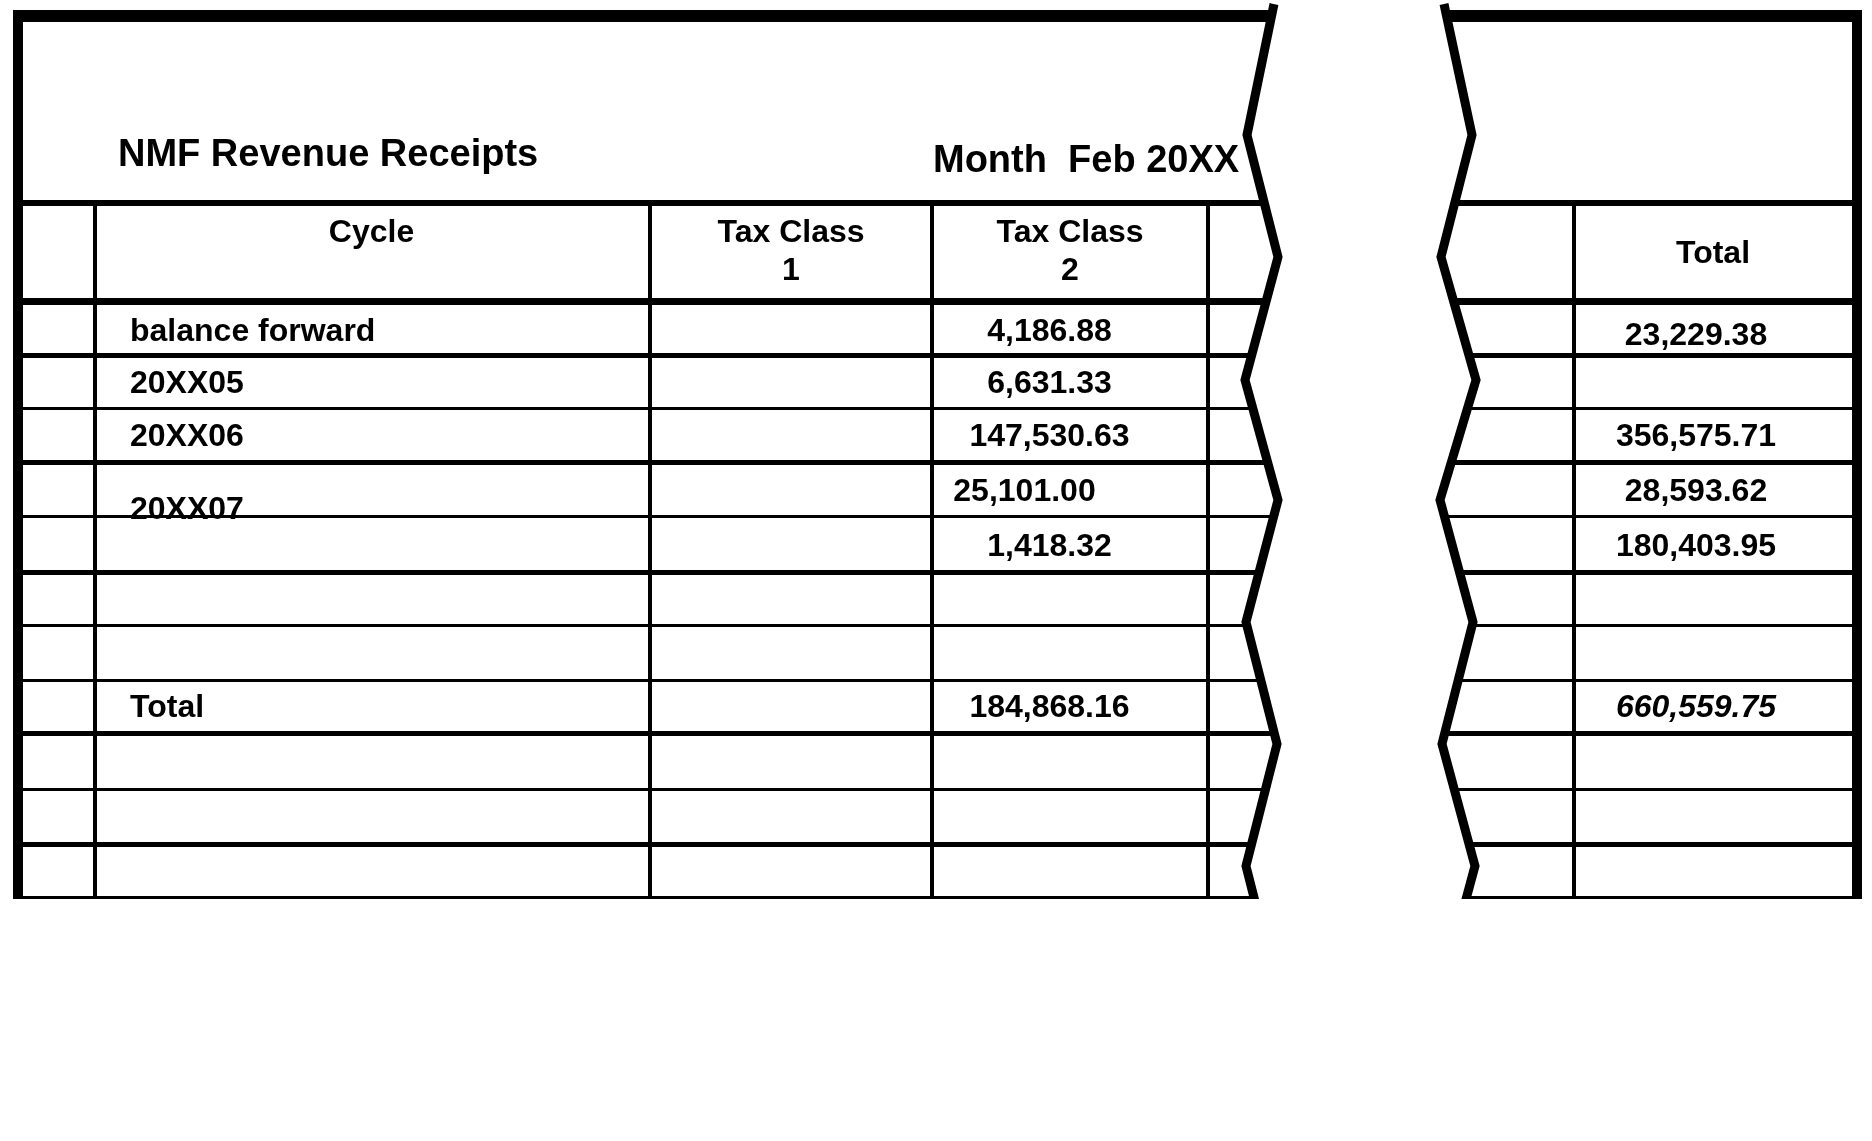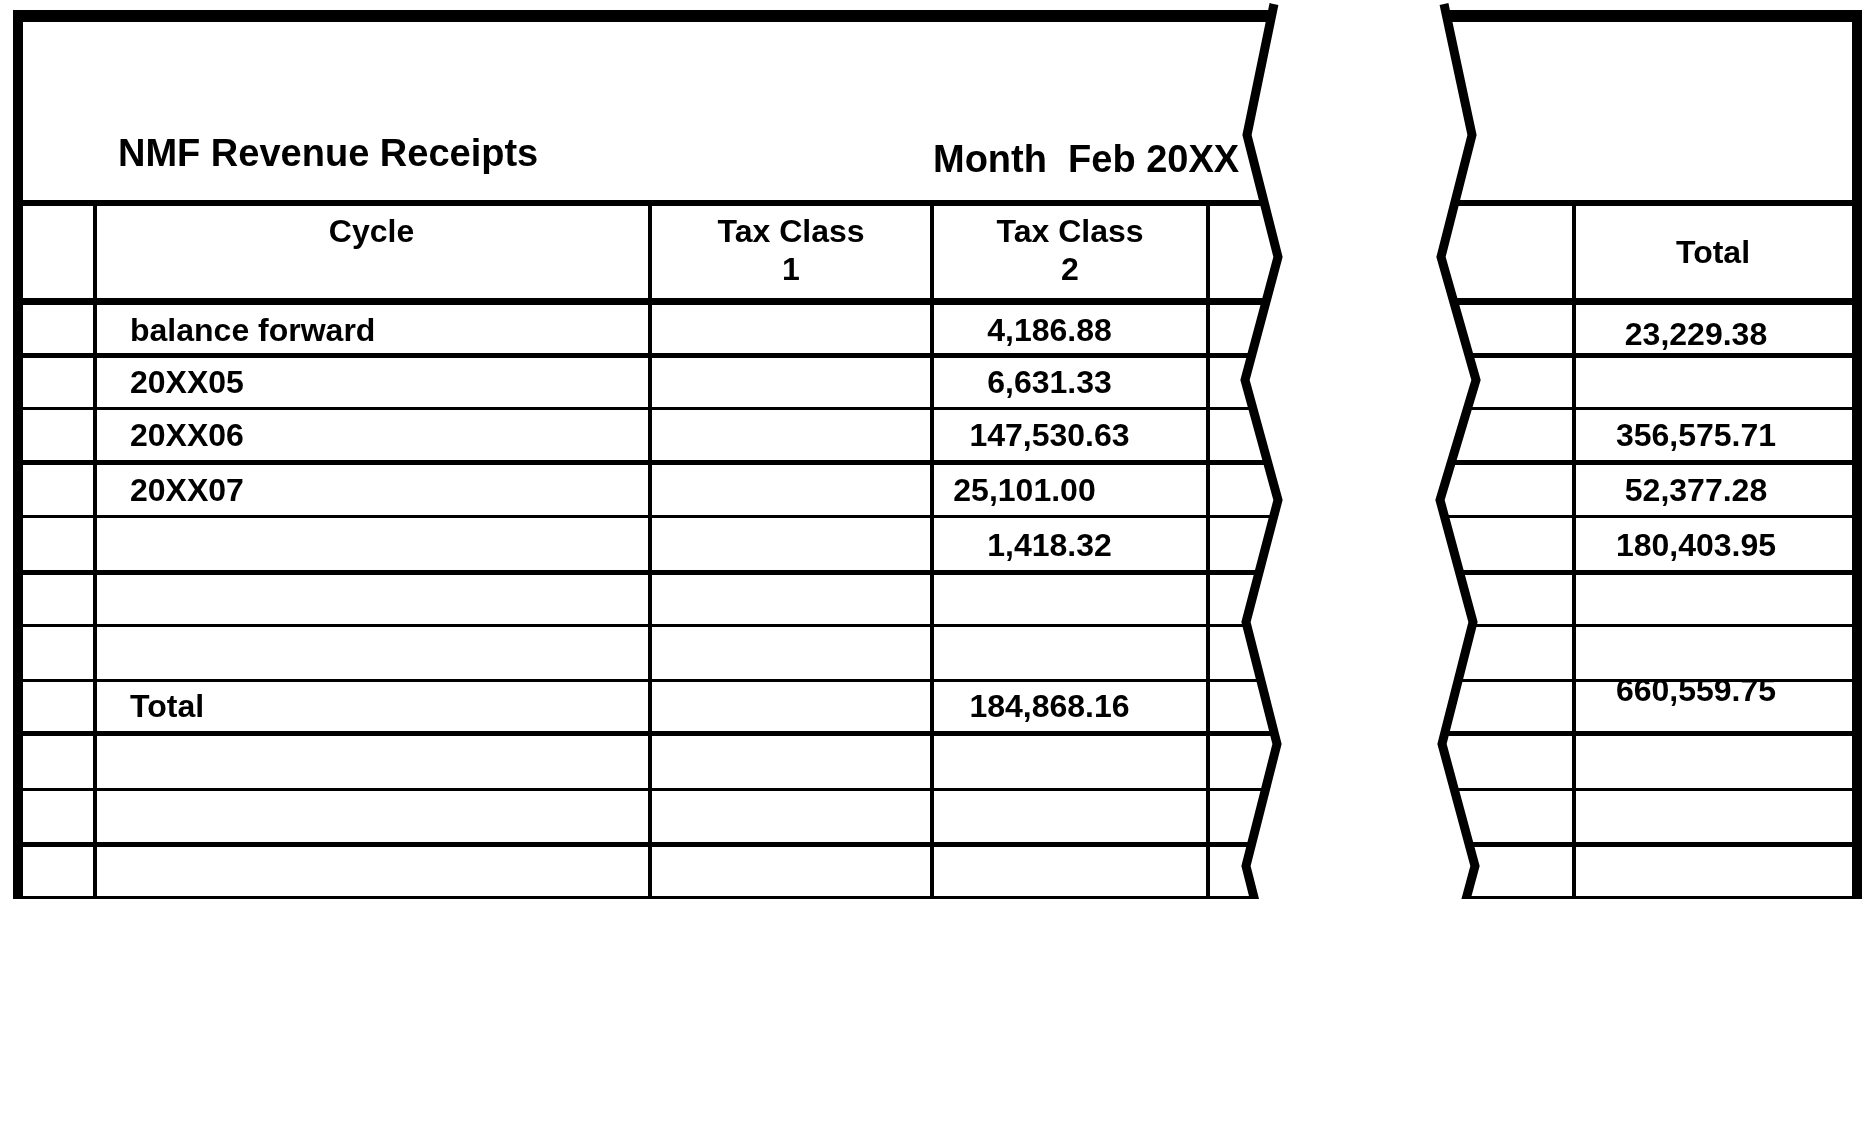--- a/index.html
+++ b/index.html
@@ -58,21 +58,21 @@
 
     <div class="txt hdr center" style="left:95px;top:212px;width:553px;">Cycle</div>
     <div class="txt hdr center preline" style="left:652px;top:212px;width:278px;">Tax Class
 1</div>
     <div class="txt hdr center preline" style="left:934px;top:212px;width:272px;">Tax Class
 2</div>
 
     <div class="txt" style="left:130px;top:312px;width:510px;">balance forward</div>
     <div class="txt" style="left:130px;top:364px;width:510px;">20XX05</div>
     <div class="txt" style="left:130px;top:417px;width:510px;">20XX06</div>
-    <div class="txt" style="left:130px;top:472px;width:510px;">20XX07</div>
+    <div class="txt" style="left:130px;top:490px;width:510px;">20XX07</div>
     <div class="txt" style="left:130px;top:688px;width:510px;">Total</div>
 
     <div class="txt rightal" style="left:935px;top:312px;width:229px;">4,186.88</div>
     <div class="txt rightal" style="left:935px;top:364px;width:229px;">6,631.33</div>
     <div class="txt rightal" style="left:935px;top:417px;width:229px;">147,530.63</div>
     <div class="txt rightal" style="left:910px;top:472px;width:229px;">25,101.00</div>
     <div class="txt rightal" style="left:935px;top:527px;width:229px;">1,418.32</div>
     <div class="txt rightal" style="left:935px;top:688px;width:229px;">184,868.16</div>
   </div>
 
@@ -99,23 +99,23 @@
     <div class="ln" style="left:1390px;top:950px;width:462px;height:5px;"></div>
     <div class="ln" style="left:1390px;top:1004px;width:462px;height:3px;"></div>
     <div class="ln" style="left:1390px;top:1059px;width:462px;height:5px;"></div>
 
     <div class="ln" style="left:1572px;top:200px;width:4px;height:931px;"></div>
 
     <div class="txt center" style="left:1574px;top:234px;width:278px;">Total</div>
 
     <div class="txt rightal" style="left:1590px;top:316px;width:212px;">23,229.38</div>
     <div class="txt rightal" style="left:1590px;top:417px;width:212px;">356,575.71</div>
-    <div class="txt rightal" style="left:1590px;top:472px;width:212px;">52,377.28</div>
+    <div class="txt rightal" style="left:1590px;top:472px;width:212px;">28,593.62</div>
     <div class="txt rightal" style="left:1590px;top:527px;width:212px;">180,403.95</div>
-    <div class="txt rightal" style="left:1590px;top:672px;width:212px;">660,559.75</div>
+    <div class="txt rightal" style="left:1590px;top:688px;width:212px;font-style:italic;">660,559.75</div>
   </div>
 
   <svg class="tear" width="1872" height="1141" viewBox="0 0 1872 1141">
     <polyline points="1274,4 1247,135 1278,257 1245,380 1278,500 1246,622 1277,744 1246,866 1277,988 1250,1062 1288,1139" fill="none" stroke="#000000" stroke-width="9"></polyline>
     <polyline points="1444,4 1472,135 1441,257 1476,380 1440,500 1473,622 1442,744 1475,866 1442,988 1467,1062 1450,1139" fill="none" stroke="#000000" stroke-width="9"></polyline>
   </svg>
 
 </div>
 
 </body></html>

